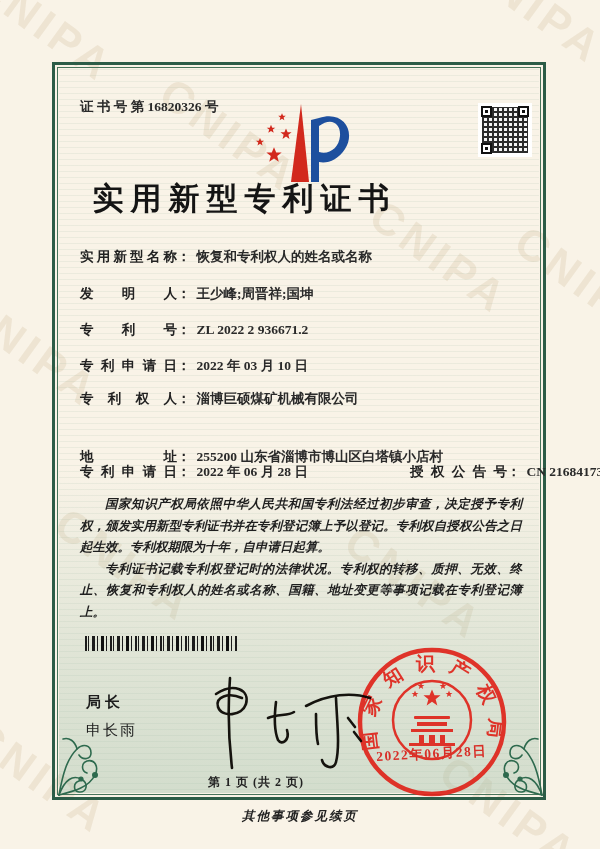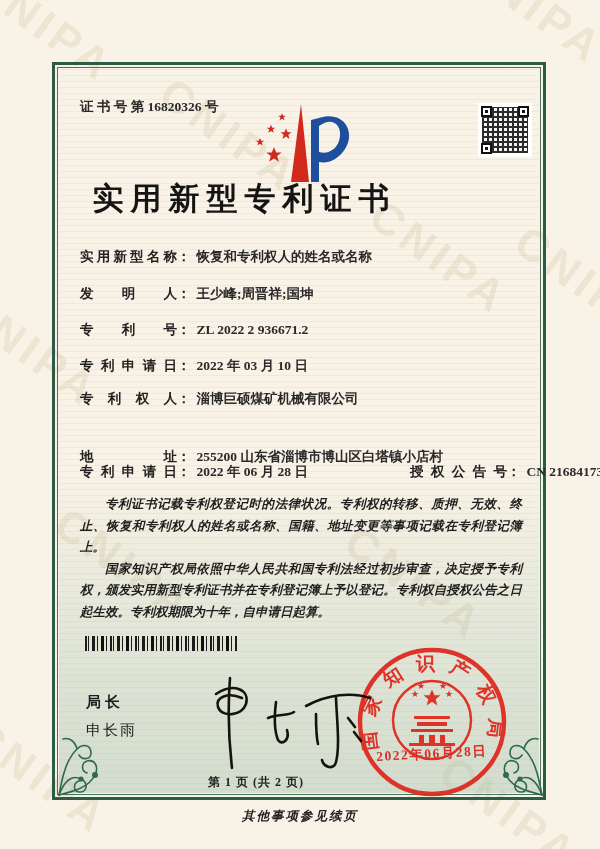--- a/index.html
+++ b/index.html
@@ -176,22 +176,22 @@
     <span class="flabel">地址</span><span class="fcolon">：</span><span class="fvalue">255200 山东省淄博市博山区白塔镇小店村</span>
   </div>
   <div class="frow" style="top:463px;width:460px">
     <span class="flabel">专利申请日</span><span class="fcolon">：</span><span class="fvalue">2022 年 06 月 28 日</span>
     <span class="grant-right">
       <span class="flabel">授权公告号</span><span class="fcolon">：</span><span class="fvalue">CN 216841733 U</span>
     </span>
   </div>
 
   <div class="body-text">
+    <p>国家知识产权局依照中华人民共和国专利法经过初步审查，决定授予专利权，颁发实用新型专利证书并在专利登记簿上予以登记。专利权自授权公告之日起生效。专利权期限为十年，自申请日起算。</p>
     <p>专利证书记载专利权登记时的法律状况。专利权的转移、质押、无效、终止、恢复和专利权人的姓名或名称、国籍、地址变更等事项记载在专利登记簿上。</p>
-    <p>国家知识产权局依照中华人民共和国专利法经过初步审查，决定授予专利权，颁发实用新型专利证书并在专利登记簿上予以登记。专利权自授权公告之日起生效。专利权期限为十年，自申请日起算。</p>
   </div>
 
   <div class="barcode"></div>
 
   <div class="director-title">局长</div>
   <div class="director-name">申长雨</div>
 
   <svg class="signature" width="185" height="100" viewBox="0 0 185 100">
     <g stroke="#15130e" stroke-width="2.6" fill="none" stroke-linecap="round" stroke-linejoin="round">
       <path d="M40,6 C38,32 38,62 42,96"></path>

